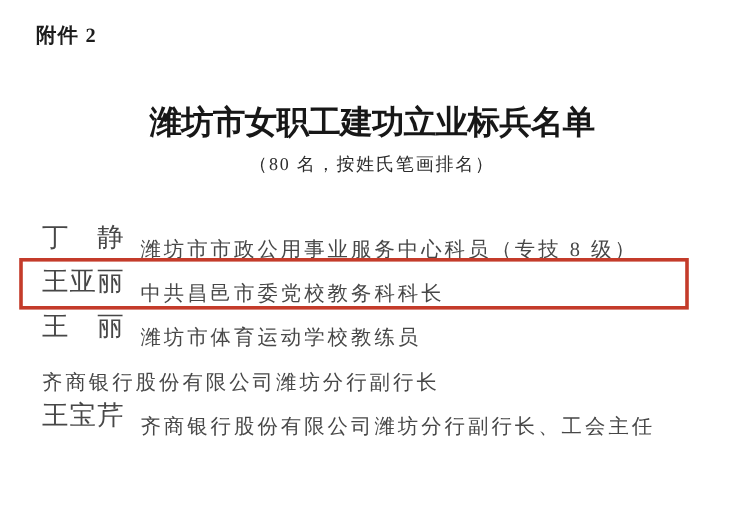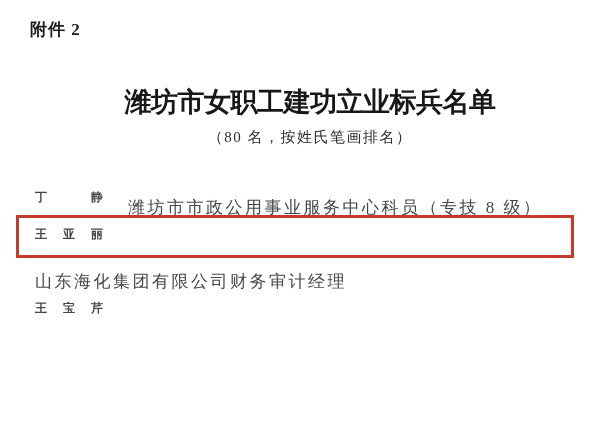--- a/index.html
+++ b/index.html
@@ -55,27 +55,26 @@
     width: 565px;
   }
   .roster-row {
     height: 37px;
     display: flex;
     align-items: center;
   }
   .person-name {
     flex: 0 0 68px;
     width: 68px;
-    margin-right: 25px;
-    font-size: 12px;
+    margin-right: 14px;
+    font-size: 22px;
     color: #474747;
     text-align: justify;
     text-align-last: justify;
     white-space: nowrap;
-    font-weight: bold;
   }
   .person-position {
     font-size: 17px;
     letter-spacing: 2.5px;
     color: #474747;
     white-space: nowrap;
     margin-top: 20px;
   }
   .highlight-box {
     position: absolute;
@@ -103,29 +102,35 @@
   <div class="roster">
 
     <div class="roster-row">
       <span class="person-name">丁　静</span>
       <span class="person-position">潍坊市市政公用事业服务中心科员（专技 8 级）</span>
     </div>
 
 
     <div class="roster-row">
       <span class="person-name">王亚丽</span>
+      <span class="person-position">中共昌邑市委党校教务科科长</span>
     </div>
 
+    <div class="roster-row">
+      <span class="person-name">王　丽</span>
+      <span class="person-position">潍坊市体育运动学校教练员</span>
+    </div>
 
     <div class="roster-row">
-      <span class="person-position">山东海化集团有限公司财务审计经理</span>
+      <span class="person-position">齐商银行股份有限公司潍坊分行副行长</span>
     </div>
 
     <div class="roster-row">
       <span class="person-name">王宝芹</span>
+      <span class="person-position">齐商银行股份有限公司潍坊分行副行长、工会主任</span>
     </div>
 
     <div class="roster-row">
     </div>
 
   </div>
 
   <div class="highlight-box" style="border-color: rgb(196, 59, 42);"></div>
 
 </div>

